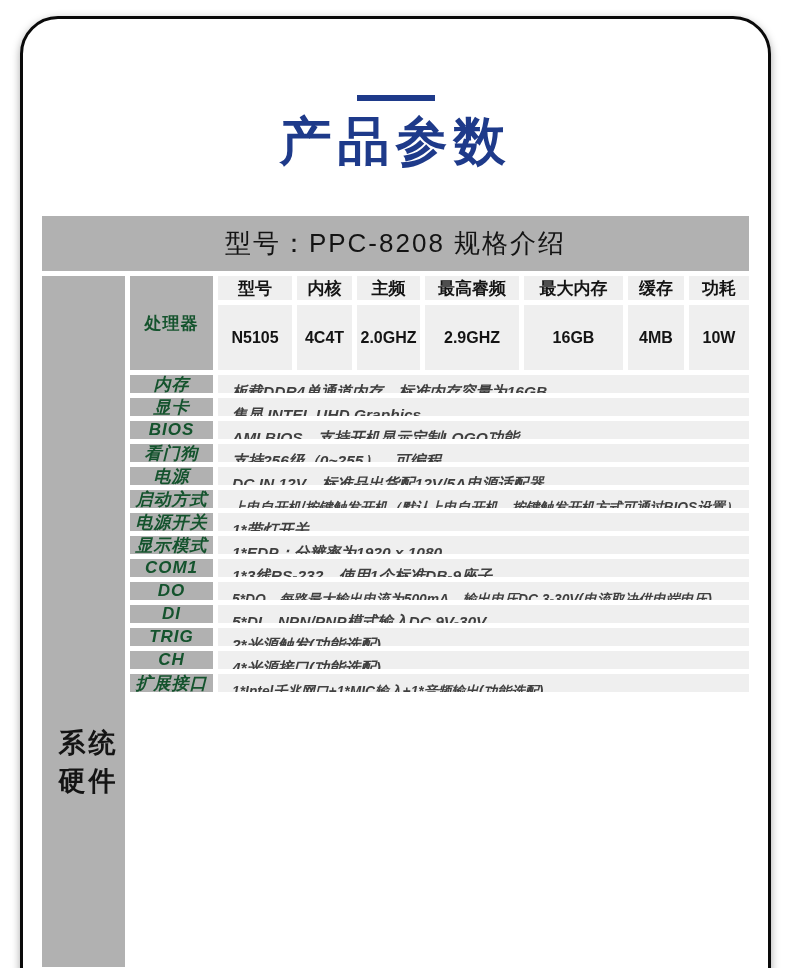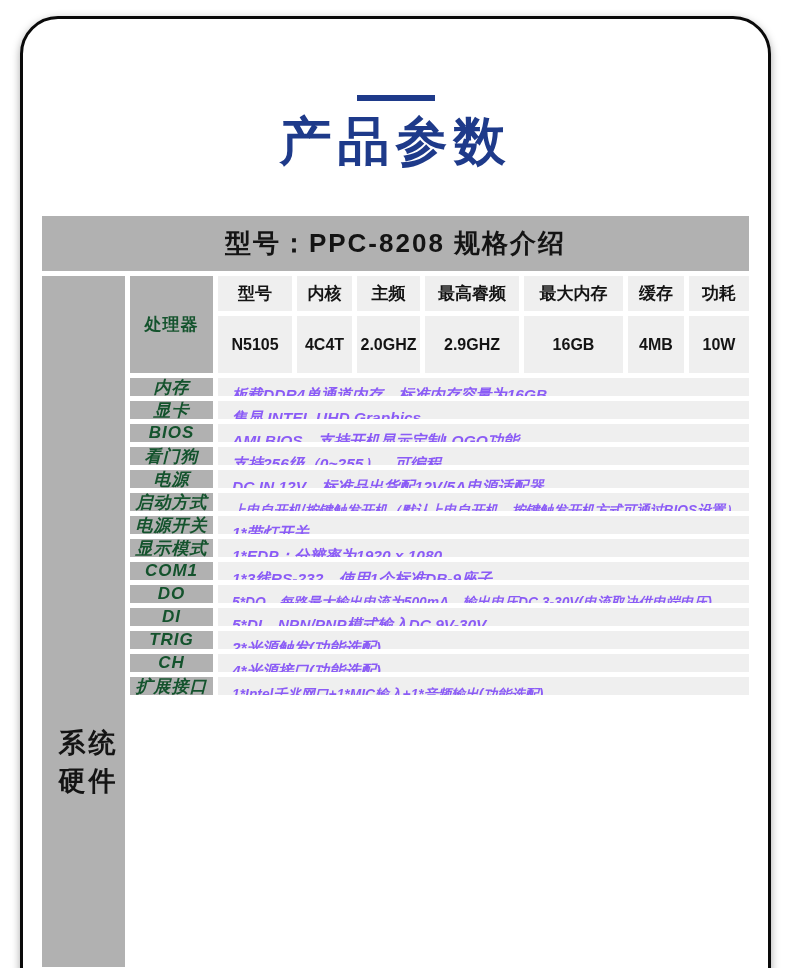--- a/index.html
+++ b/index.html
@@ -12,49 +12,49 @@
     padding:0 19px;
   }
   .dash { margin:76px auto 0; width:78px; height:6px; background:#1e3a8a; }
   .page-title {
     margin-top:9px; text-align:center; color:#1e3a8a;
     font-size:52px; font-weight:bold; letter-spacing:6px; line-height:62px;
   }
   .banner {
     margin-top:44px; height:55px; background:#b1b1b1;
     display:flex; align-items:center; justify-content:center;
-    font-size:26px; font-weight:bold; color:#141414; letter-spacing:2px;
+    font-size:26px; font-weight:normal; color:#141414; letter-spacing:2px;
   }
   .spec-table { margin-top:5px; display:flex; gap:5px; align-items:flex-start; }
   .group-col { width:83px; height:691px; background:#b1b1b1; flex:0 0 83px; }
   .group-label {
     margin-top:448px; display:flex; flex-direction:column; align-items:center;
     font-size:27px; font-weight:bold; color:#141414; line-height:38px; letter-spacing:3px;padding-left:10px;
   }
   .rows { flex:1; display:flex; flex-direction:column; gap:5px; }
   .row { display:flex; gap:5px; }
   .row-label {
     flex:0 0 83px; background:#b1b1b1; display:flex; align-items:center; justify-content:center;
     font-size:17px; font-weight:bold; color:#14532d; letter-spacing:1px;
   }
   .std { height:18px;font-style:italic; }
   .row-value {
     flex:1; background:#efefef; display:flex; align-items:center;
-    padding:17px 6px 0 14px; font-size:15.5px; font-weight:bold; color:#8b5cf6;
+    padding:17px 6px 0 14px; font-size:15.5px; font-weight:bold; color:#404040;
     white-space:nowrap; overflow:hidden;
   }
   .row-value.long { font-size:13.8px; }
   .cpu-grid { flex:1; display:flex; flex-direction:column; gap:5px; }
   .cpu-line { display:flex; gap:5px; }
   .cell {
     background:#efefef; display:flex; align-items:center; justify-content:center;
     font-weight:bold; color:#141414; white-space:nowrap;
   }
-  .cpu-headers .cell { height:35px; font-size:17px; }
-  .cpu-values  .cell { height:57px; font-size:16px; }
+  .cpu-headers .cell { height:24px; font-size:17px; }
+  .cpu-values  .cell { height:65px; font-size:16px; }
   .c0{flex:0 0 74px;} .c1{flex:0 0 55px;} .c2{flex:0 0 63px;}
   .c3{flex:0 0 94px;} .c4{flex:0 0 99px;} .c5{flex:0 0 56px;} .c6{flex:1;}
 </style>
 </head>
 <body>
 
 <div class="card">
   <div class="dash"></div>
   <h1 class="page-title">产品参数</h1>
 

